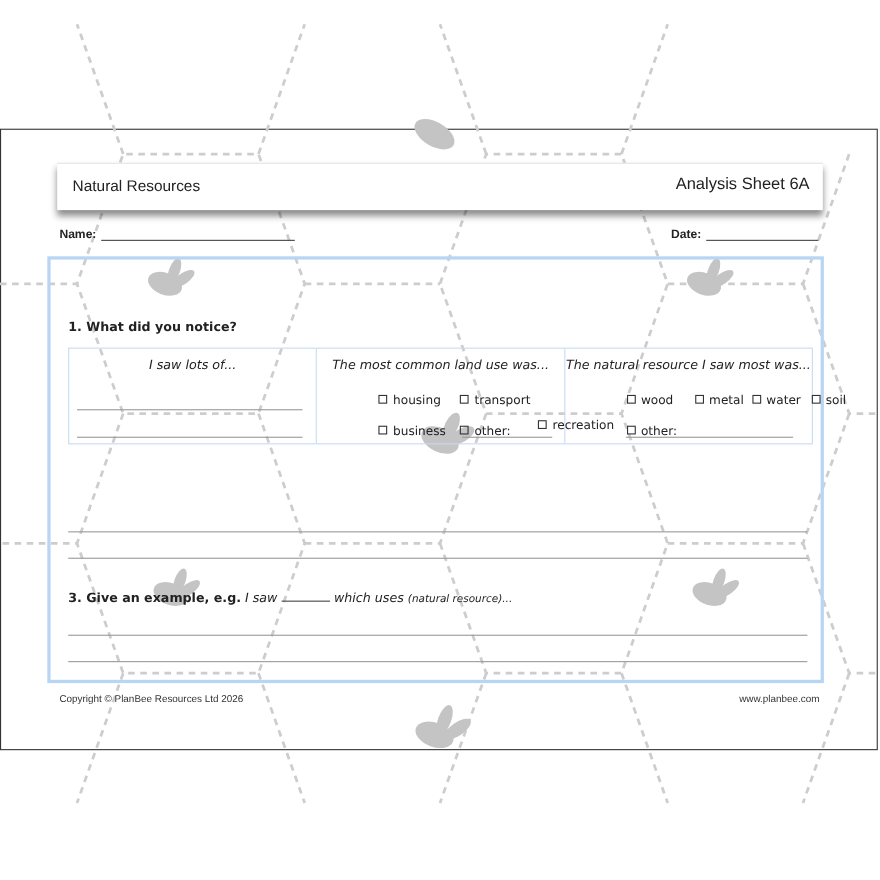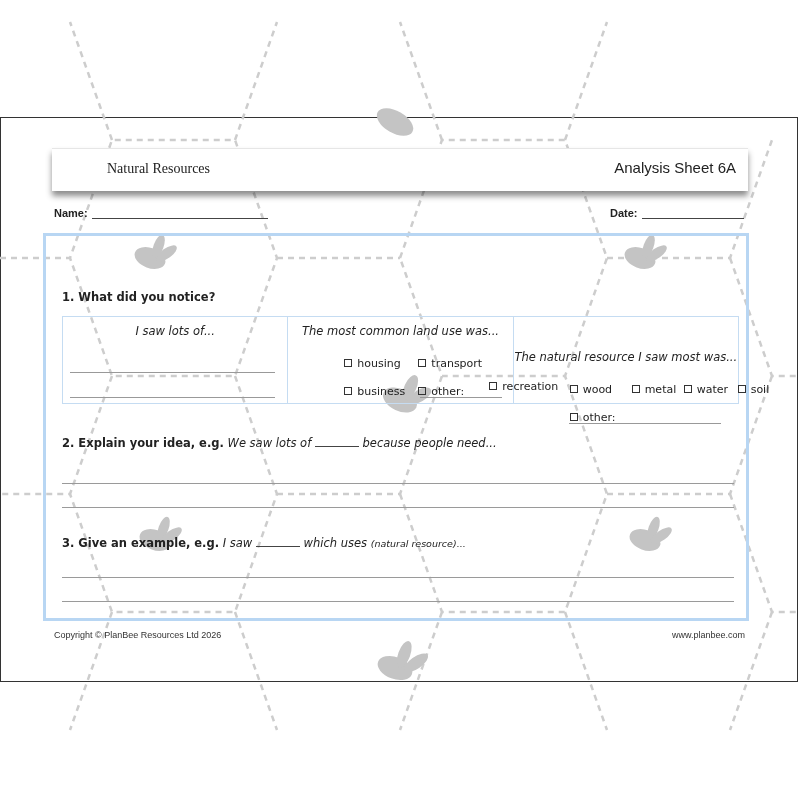--- a/index.html
+++ b/index.html
@@ -1,21 +1,21 @@
 <!DOCTYPE html>
 <html><head>
 <meta charset="utf-8">
 <style>
   html, body { margin:0; padding:0; background:#ffffff; }
   body { width:800px; height:800px; position:relative; overflow:hidden; font-family:"DejaVu Sans", sans-serif; color:#222; }
   .page { position:absolute; left:0; top:117px; width:798px; height:565px; border-top:1px solid #333; border-bottom:1px solid #333; border-left:1px solid #333; border-right:1px solid #333; background:#fff; box-sizing:border-box; }
   .watermark { position:absolute; left:0; top:0; width:800px; height:800px; pointer-events:none; z-index:1; }
   .content { position:absolute; left:0; top:0; width:800px; height:800px; z-index:2; }
   .header-box { position:absolute; left:52px; top:148px; width:696px; height:42px; background:#fff; box-shadow: 0 5px 6px rgba(0,0,0,0.45); border-top:1px solid #e6e6e6; }
-  .header-title { position:absolute; left:14px; top:12px; font-size:14px; color:#222; font-family:Liberation Serif, serif;margin-left:41px; }
+  .header-title { position:absolute; left:14px; top:12px; font-size:14px; color:#222; font-family:Liberation Sans, sans-serif; }
   .header-sheet { position:absolute; right:12px; top:10px; font-size:15px; color:#222; font-family:"Liberation Sans", sans-serif; }
   .field { position:absolute; top:207px; font-size:11px; font-weight:bold; font-family:"Liberation Sans", sans-serif; }
   .field-line { display:inline-block; border-bottom:1px solid #444; vertical-align:bottom; height:11px; margin-left:4px; }
   .main-box { position:absolute; left:43px; top:233px; width:706px; height:388px; border:3px solid #b8d6f3; box-sizing:border-box; }
   .instr { position:absolute; left:0; width:100%; top:13px; text-align:center; font-size:12.5px; color:#222; }
   .q { position:absolute; left:16px; font-size:11.5px; color:#222; }
   .q b { font-weight:bold; }
   .q i { font-style:italic; }
   .q .small { font-size:9.5px; font-style:italic; }
   .blank { display:inline-block; width:44px; border-bottom:1px solid #444; height:10px; vertical-align:baseline; }
@@ -121,37 +121,31 @@
       </div>
       <div class="cell" style="width:226px;">
         <div class="cell-head">The most common land use was...</div>
         <div class="opt" style="left:8px; top:40px;"><span class="box"></span><span>housing</span></div>
         <div class="opt" style="left:82px; top:40px;"><span class="box"></span><span>transport</span></div>
         <div class="opt" style="left:153px; top:40px;margin-top:23px;"><span class="box"></span><span>recreation</span></div>
         <div class="opt" style="left:8px; top:68px;"><span class="box"></span><span>business</span></div>
         <div class="opt" style="left:82px; top:68px;"><span class="box"></span><span>other:</span></div>
         <div class="wline" style="left:132px; width:82px; top:80px;"></div>
       </div>
-      <div class="cell" style="width:225px;margin-top:26px;">
+      <div class="cell" style="width:225px;">
         <div class="cell-head">The natural resource I saw most was...</div>
         <div class="opt" style="left:8px; top:40px;"><span class="box"></span><span>wood</span></div>
         <div class="opt" style="left:70px; top:40px;"><span class="box"></span><span>metal</span></div>
         <div class="opt" style="left:122px; top:40px;"><span class="box"></span><span>water</span></div>
         <div class="opt" style="left:176px; top:40px;"><span class="box"></span><span>soil</span></div>
         <div class="opt" style="left:8px; top:68px;"><span class="box"></span><span>other:</span></div>
         <div class="wline" style="left:55px; width:152px; top:80px;"></div>
       </div>
     </div>
 
-    <div class="q" style="top:200px;">
-      <b>2. Explain your idea, e.g.</b>
-      <i>We saw lots of</i>
-      <span class="blank"></span>
-      <i>because people need...</i>
-    </div>
     <div class="write-line" style="top:247px;"></div>
     <div class="write-line" style="top:271px;"></div>
 
     <div class="q" style="top:300px;">
       <b>3. Give an example, e.g.</b>
       <i>I saw</i>
       <span class="blank"></span>
       <i>which uses</i>
       <span class="small">(natural resource)...</span>
     </div>

